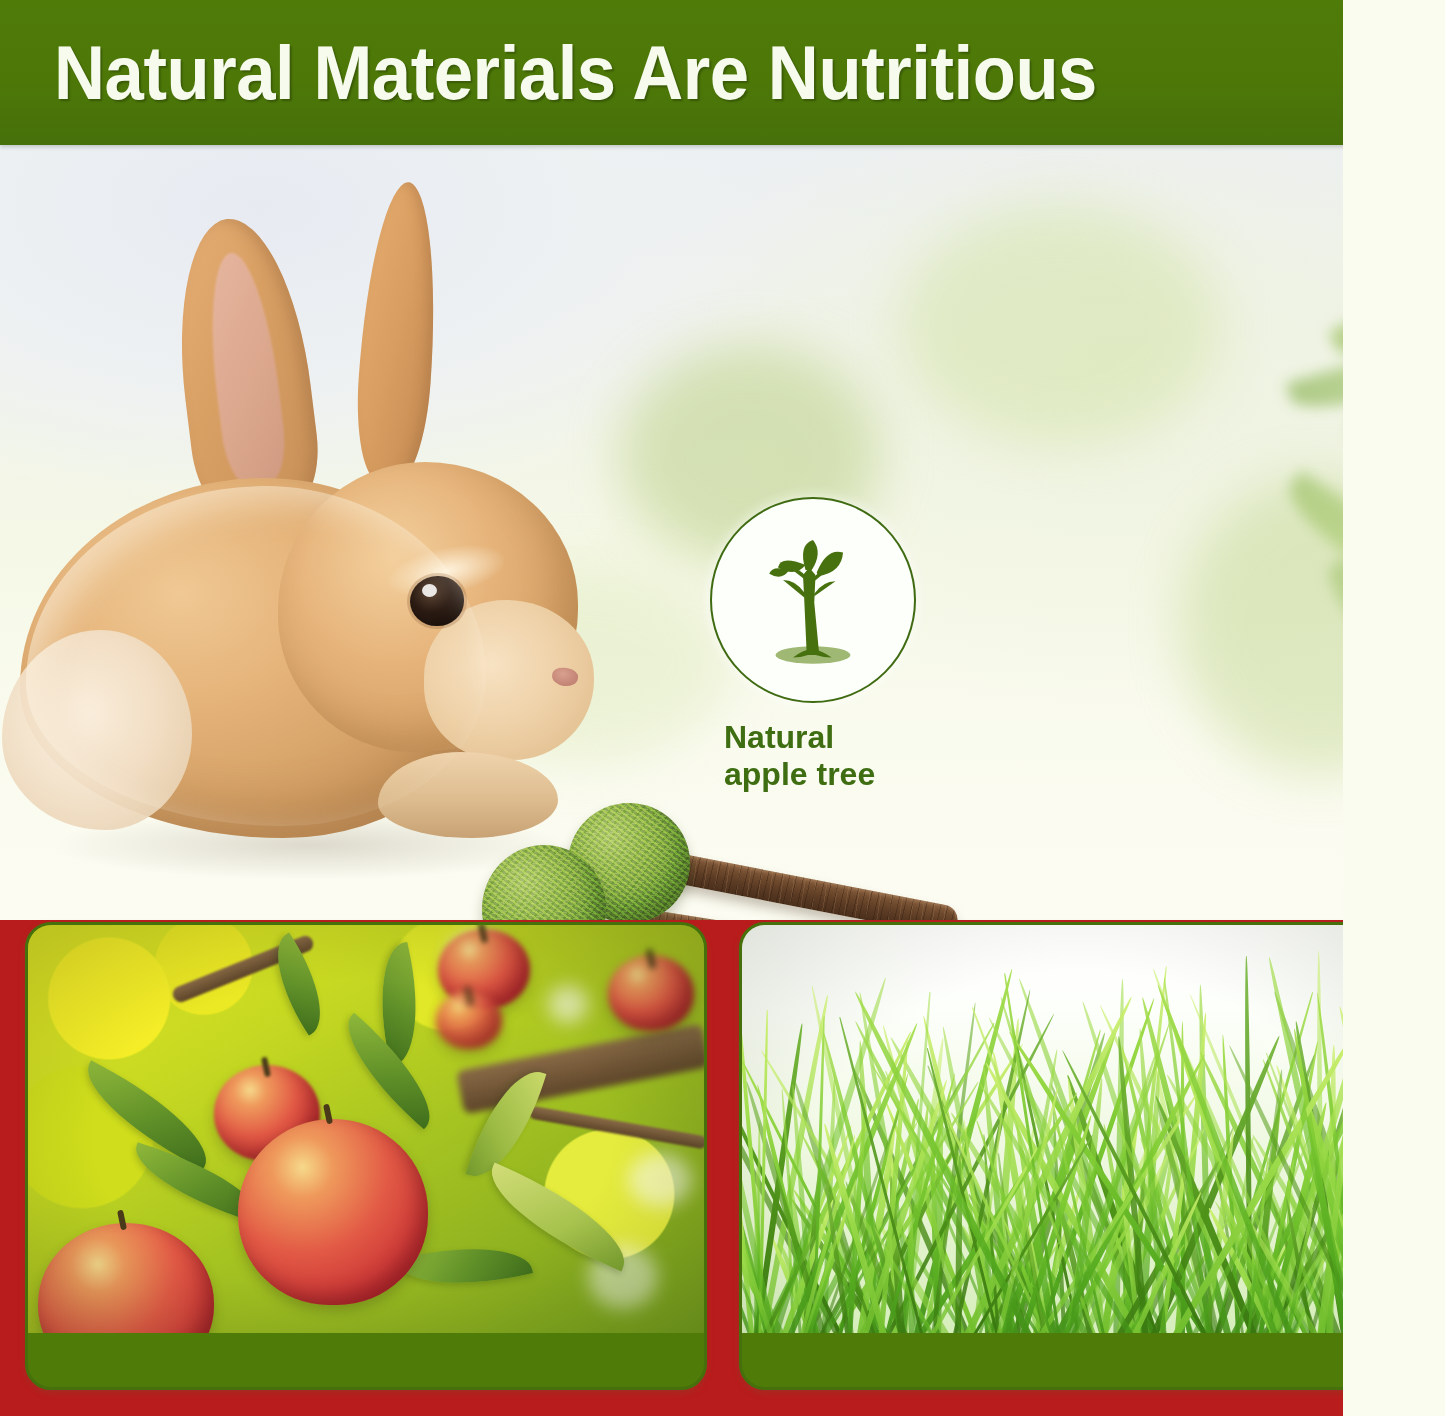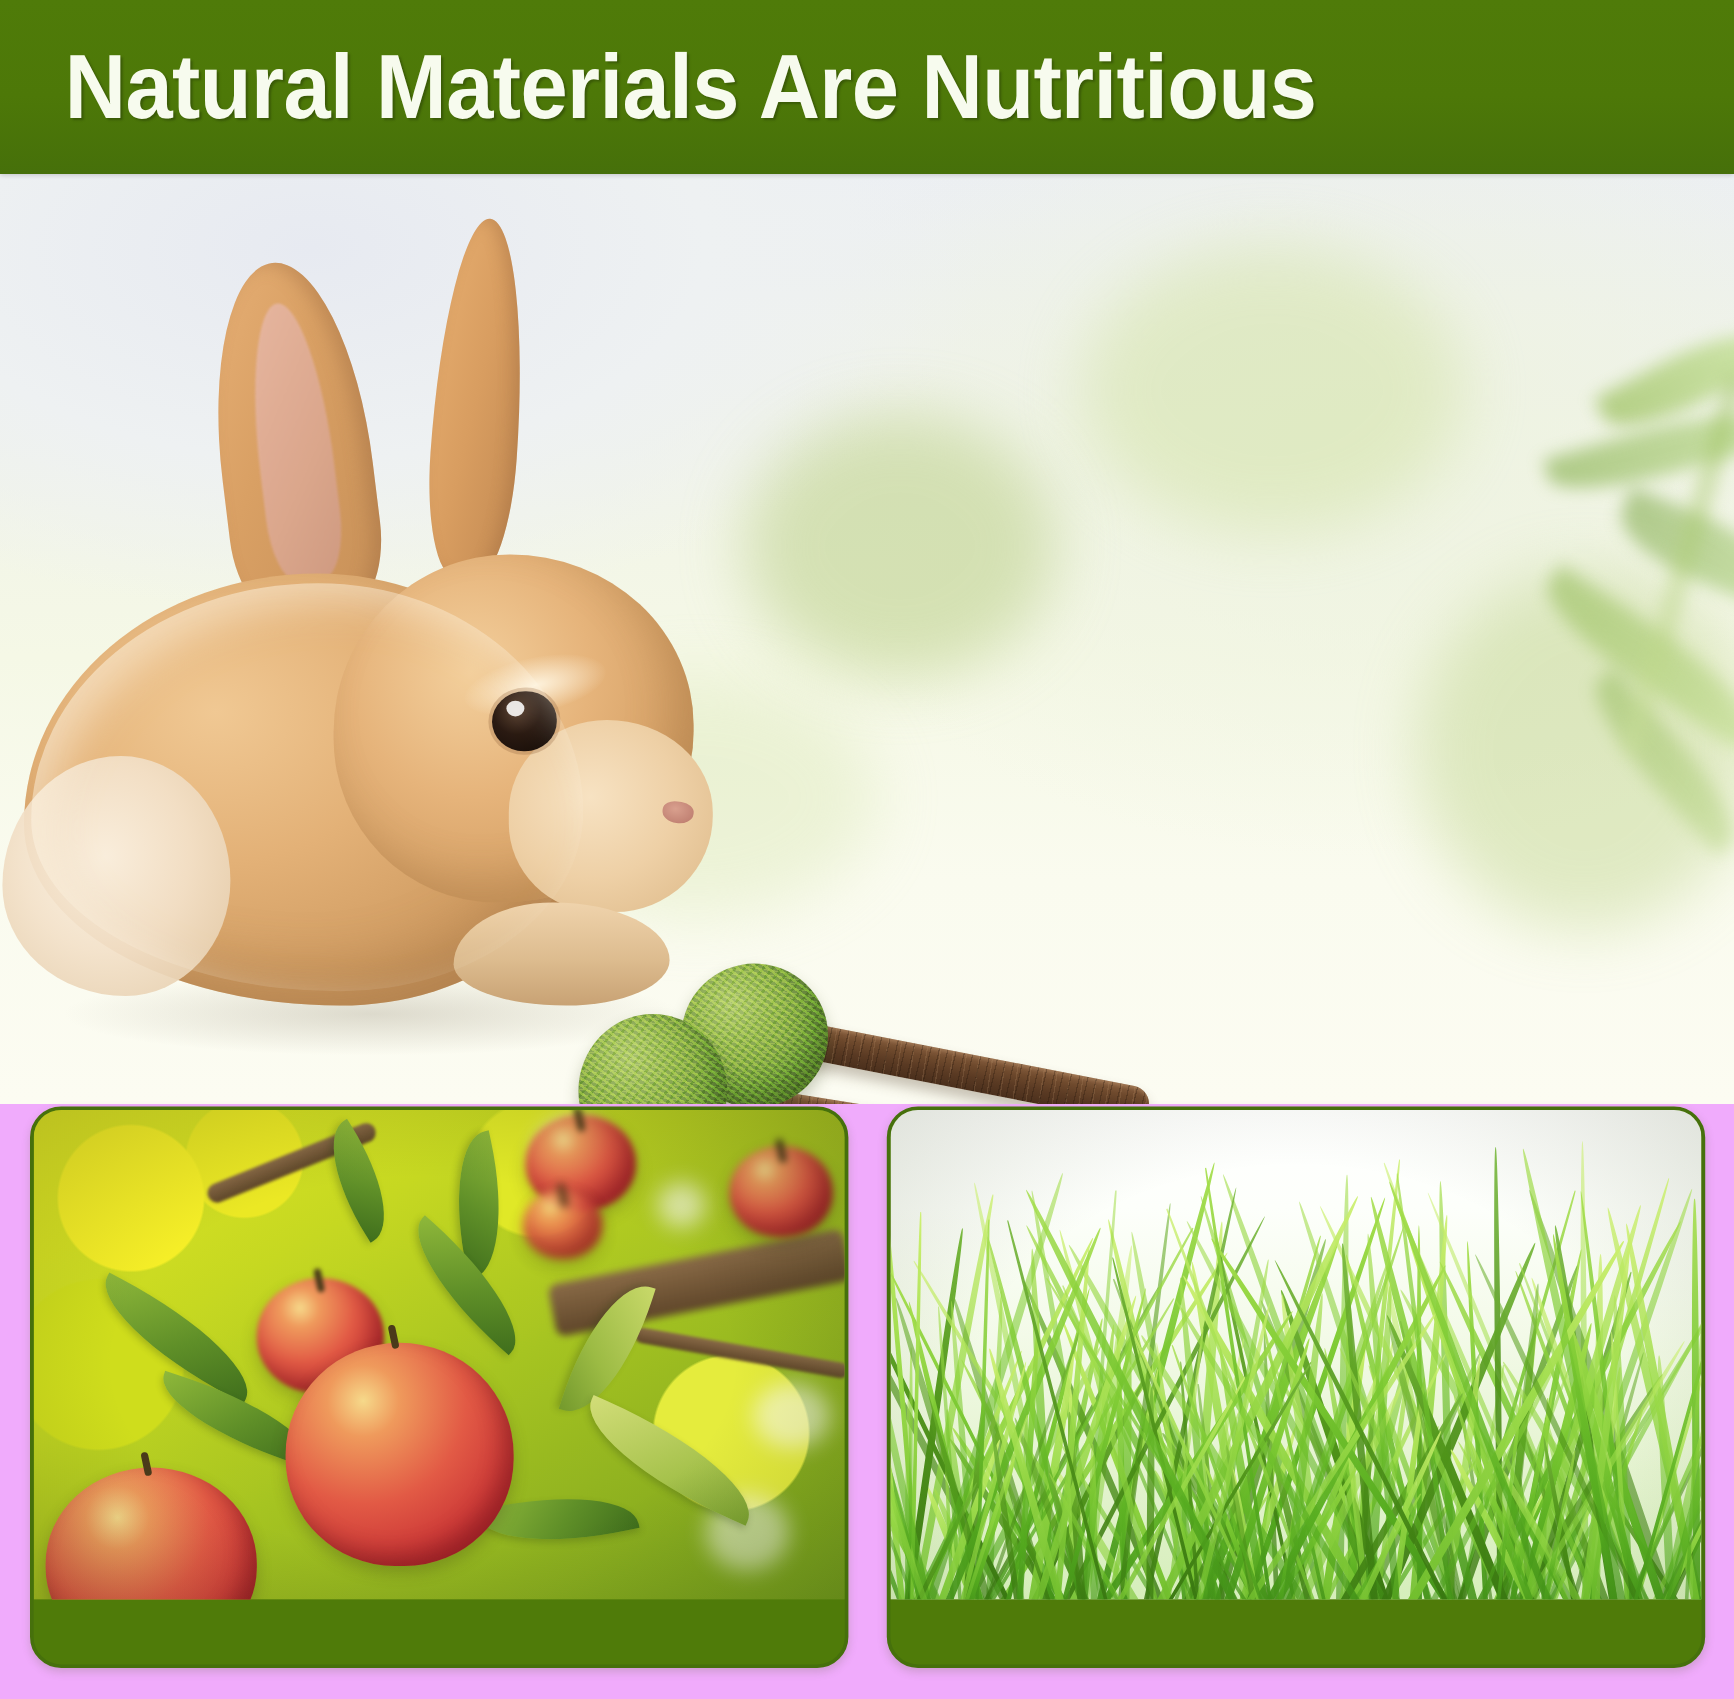--- a/index.html
+++ b/index.html
@@ -5,22 +5,22 @@
 <style>
   html,body{margin:0;padding:0;}
   body{
     width:1445px;height:1416px;
     font-family:"Liberation Sans", sans-serif;
     background:#fbfcf0;
     overflow:hidden;
   }
   #page{
     position:relative;
-    width:1445px;height:1416px;
-    background:#f0abfc;
+    width:1343px;height:1416px;
+    background:#b91c1c;
     overflow:hidden;
   }
 
   
   #banner{
     position:absolute;left:0;top:0;width:1445px;height:145px;
     background:linear-gradient(180deg,#4f7b09 0%,#4d7808 55%,#46700a 100%);
     display:flex;align-items:center;
     box-sizing:border-box;
     padding-left:54px;
@@ -287,20 +287,41 @@
 
       <div class="stick" style="left:190px;top:104px;width:300px;height:30px;transform:rotate(11deg);"></div>
       <div class="stick" style="left:138px;top:152px;width:302px;height:30px;transform:rotate(9deg);"></div>
 
       <div class="ball" style="left:98px;top:28px;width:122px;height:120px;"></div>
       <div class="ball" style="left:12px;top:70px;width:124px;height:128px;"></div>
     </div>
 
     <div id="features">
 
+      <div class="feature f-left">
+        <div class="icon-circle">
+          <svg width="150" height="150" viewBox="0 0 120 120">
+            <ellipse cx="60" cy="104" rx="30" ry="7" fill="#7fa046" opacity=".75"></ellipse>
+            <path d="M55 104 L53 60 L52 40 L57 34 L62 40 L61 62 L65 104 Z" fill="#47700f"></path>
+            <path d="M56 104 q-6 2 -12 2 q8 -6 12 -6 Z" fill="#47700f"></path>
+            <path d="M62 104 q7 2 13 2 q-9 -6 -13 -6 Z" fill="#47700f"></path>
+            <path d="M53 58 L36 44 q10 0 17 10 Z" fill="#47700f"></path>
+            <path d="M61 57 L78 45 q-10 0 -17 10 Z" fill="#47700f"></path>
+            <path d="M54 44 L41 34 q9 1 13 7 Z" fill="#47700f"></path>
+            <path d="M61 45 L72 36 q-8 1 -11 6 Z" fill="#47700f"></path>
+
+            <path d="M54 36 q-6 -20 6 -24 q8 10 -1 24 Z" fill="#47700f"></path>
+            <path d="M54 32 q-20 -8 -22 2 q14 8 22 -2 Z" fill="#47700f"></path>
+            <path d="M63 38 q8 -20 21 -16 q-1 16 -20 19 Z" fill="#47700f"></path>
+            <path d="M41 36 q-14 -4 -16 3 q10 6 16 -3 Z" fill="#47700f"></path>
+          </svg>
+        </div>
+        <div class="feature-label nosel">Natural
+apple tree</div>
+      </div>
 
 
 
     </div>
   </div>
 
   <div id="cards">
 
     <div class="card">
       <div class="card-photo">

